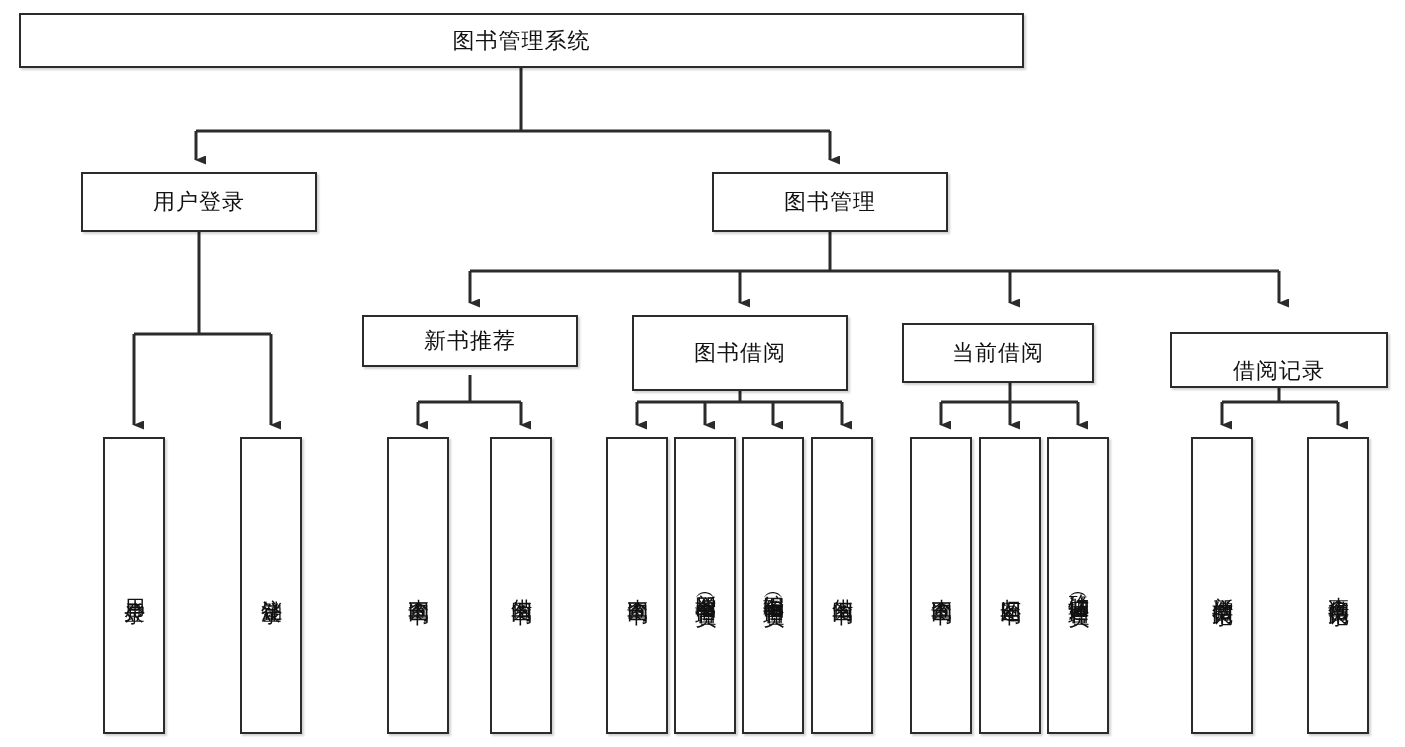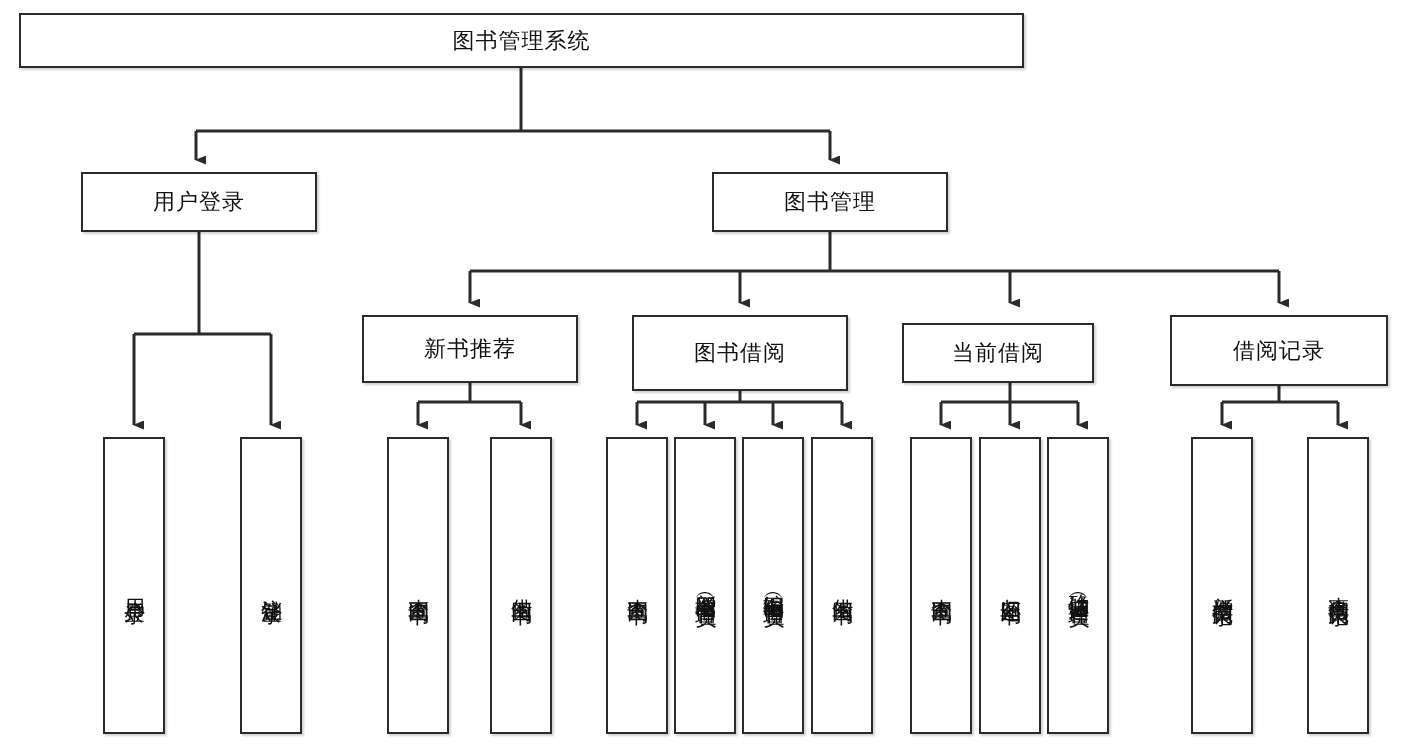--- a/index.html
+++ b/index.html
@@ -134,30 +134,30 @@
     <span>图书管理系统</span>
   </div>
 
   <div class="node-box node-h" style="left:81px; top:172px; width:236px; height:60px;">
     <span>用户登录</span>
   </div>
   <div class="node-box node-h" style="left:712px; top:172px; width:236px; height:60px;align-items:center;">
     <span>图书管理</span>
   </div>
 
-  <div class="node-box node-h" style="left:362px; top:315px; width:216px; height:68px;text-align:center;">
+  <div class="node-box node-h" style="left:362px; top:315px; width:216px; height:52px;text-align:center;">
     <span>新书推荐</span>
   </div>
   <div class="node-box node-h" style="left:632px; top:315px; width:216px; height:76px;">
     <span>图书借阅</span>
   </div>
   <div class="node-box node-h" style="left:902px; top:315px; width:192px; height:60px;margin-top:8px;">
     <span>当前借阅</span>
   </div>
-  <div class="node-box node-h" style="left:1170px; top:315px; width:218px; height:71px;">
+  <div class="node-box node-h" style="left:1170px; top:332px; width:218px; height:56px;align-items:flex-end;">
     <span>借阅记录</span>
   </div>
 
   <div class="node-box node-v" style="left:103px; top:437px; width:62px; height:297px;">
     <span class="vtext">用户登录</span>
   </div>
   <div class="node-box node-v" style="left:240px; top:437px; width:62px; height:297px;">
     <span class="vtext">注销登录</span>
   </div>
 

